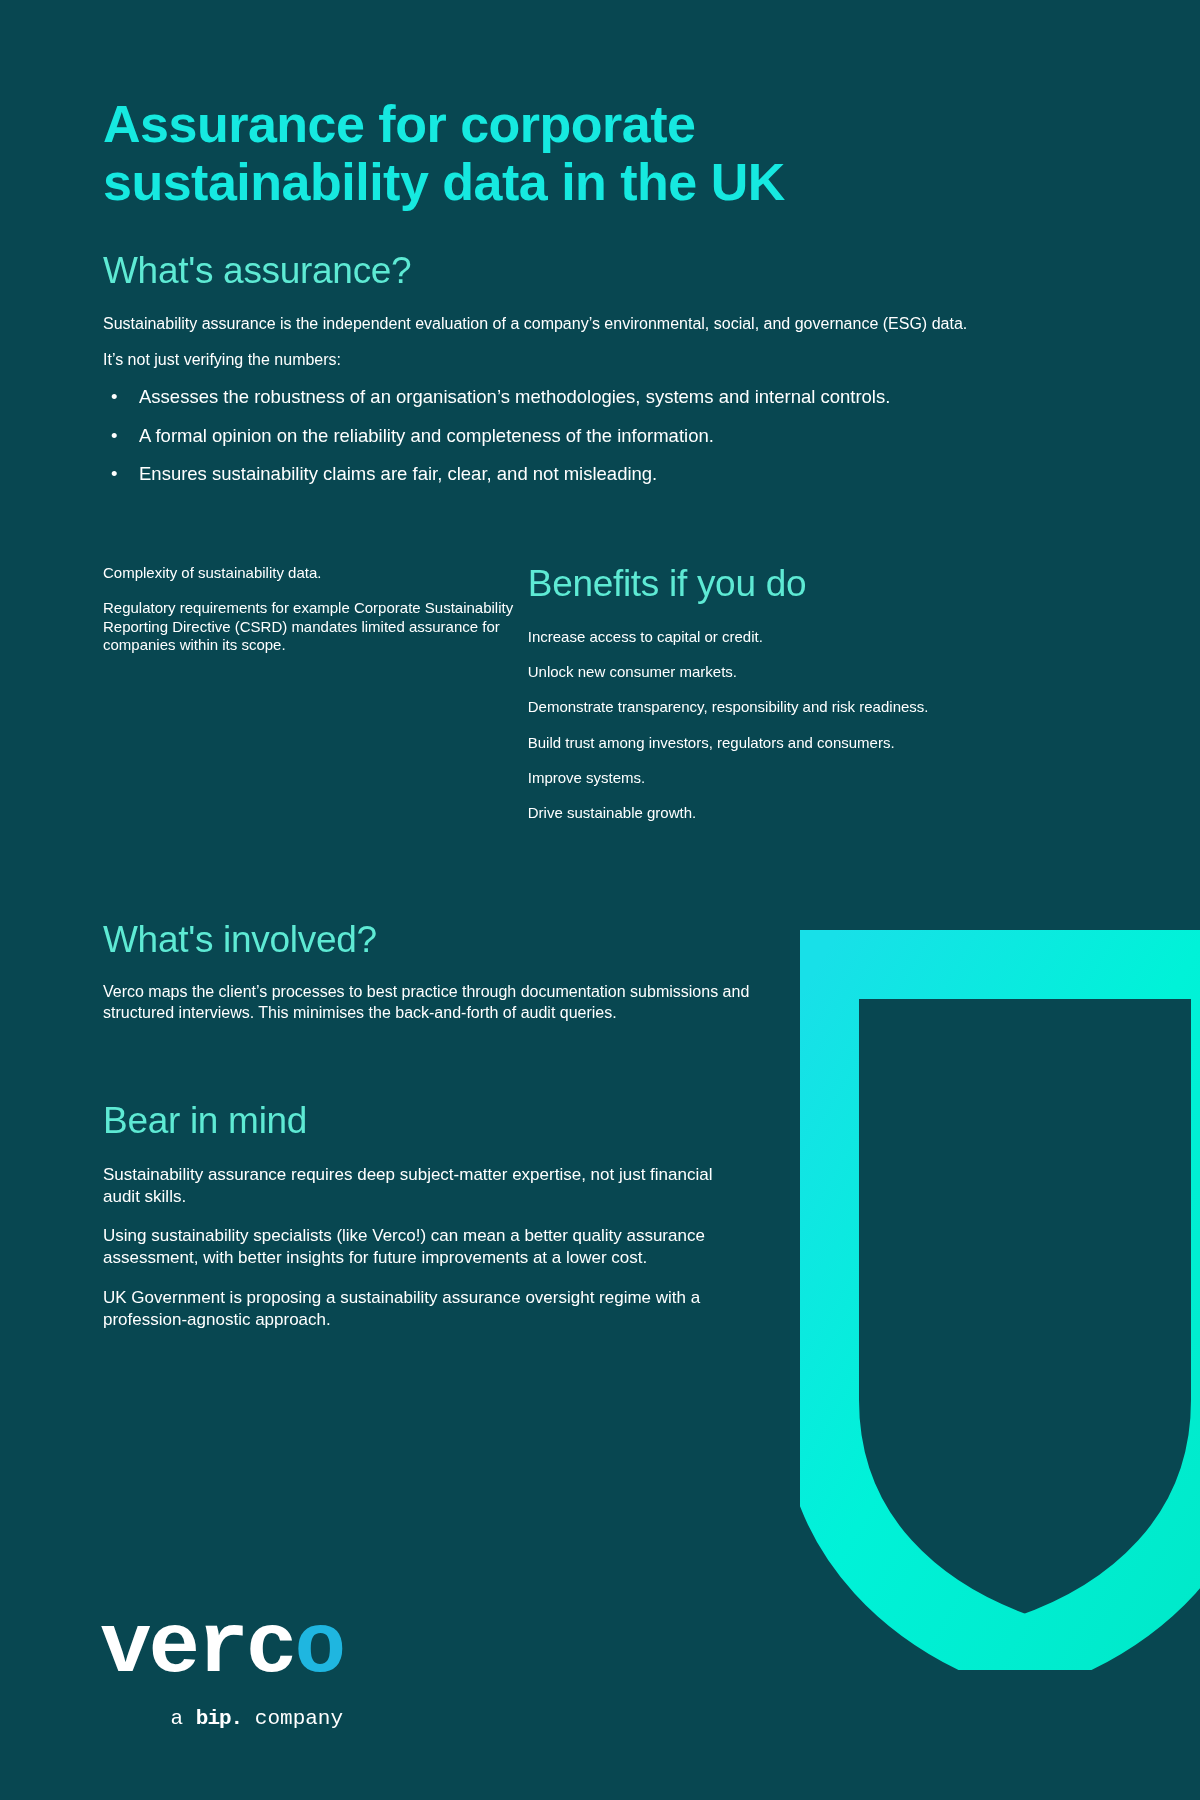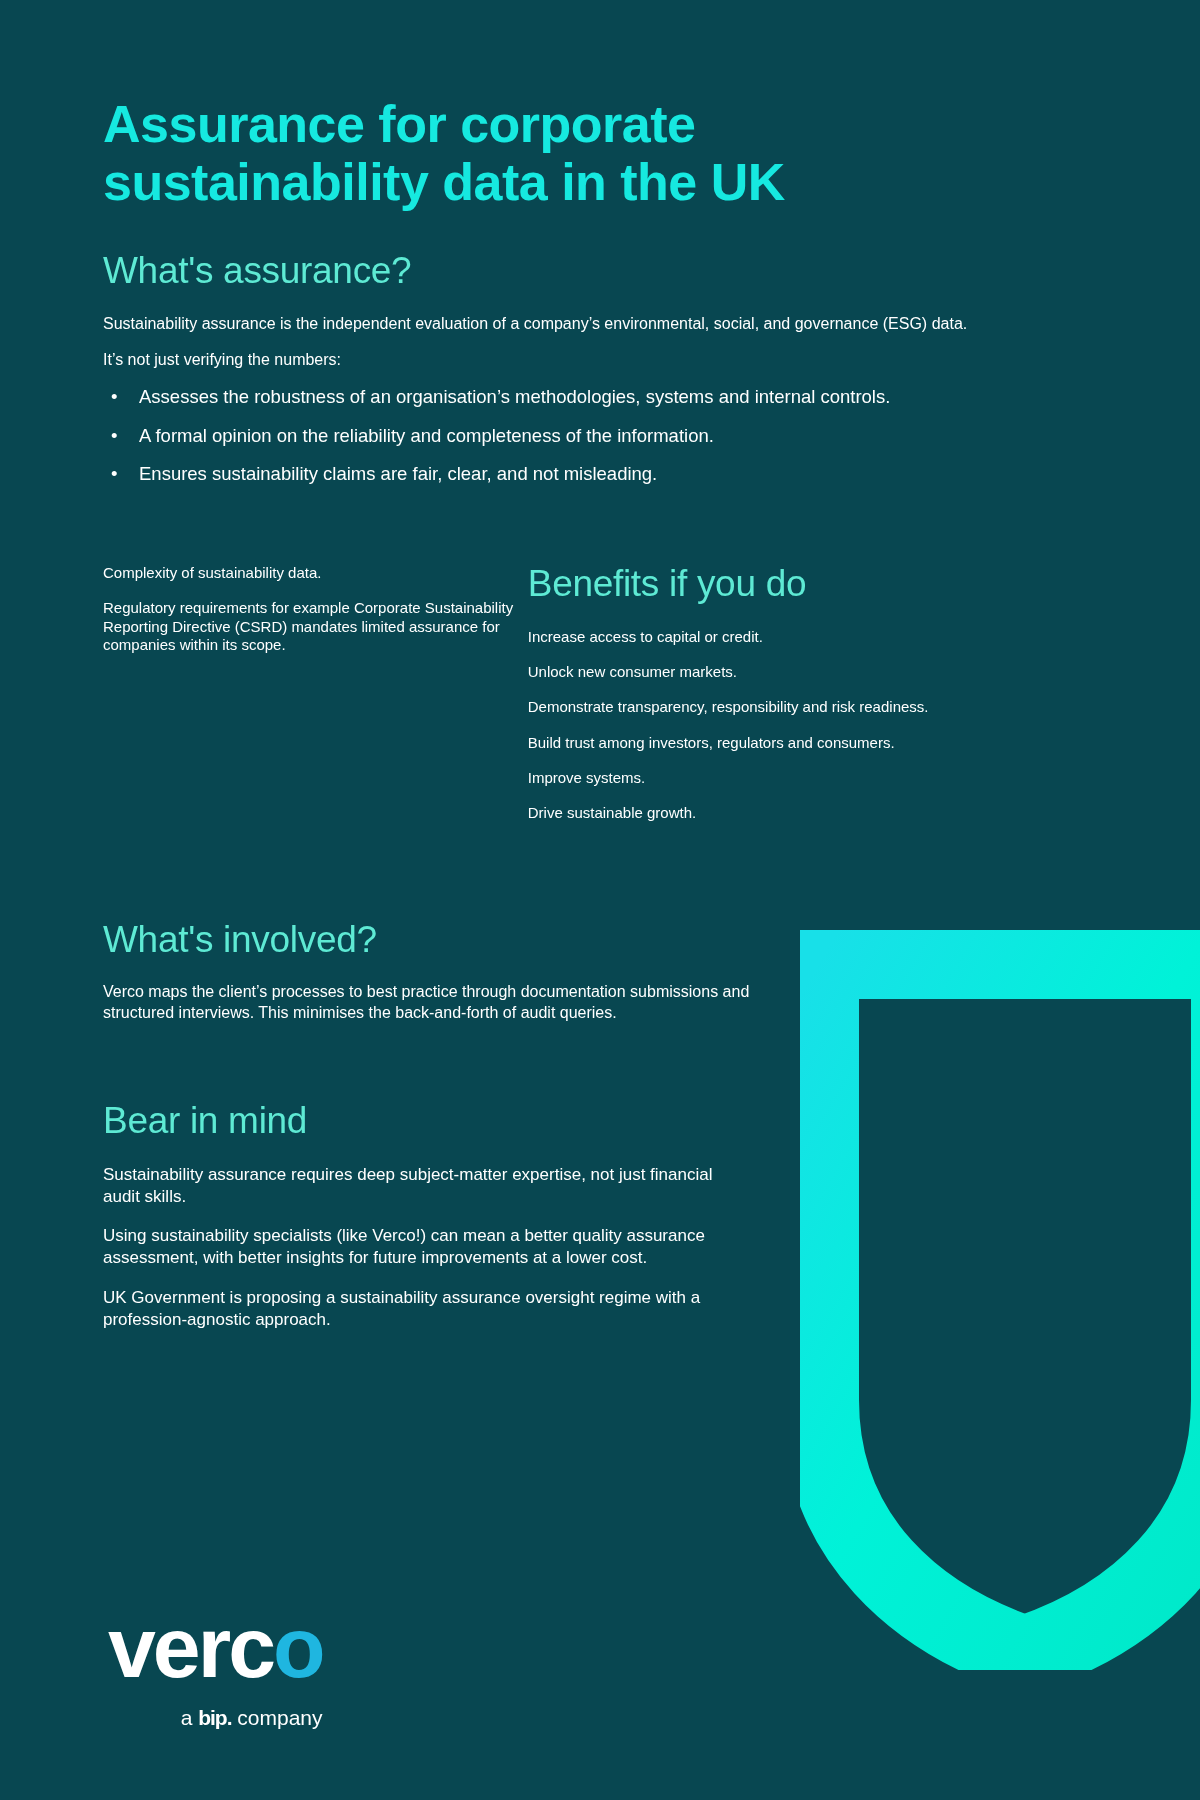--- a/index.html
+++ b/index.html
@@ -97,23 +97,24 @@
   .s4 h2 { margin-bottom: 22px; }
   .s4 p {
     font-size: 17px;
     line-height: 1.28;
     max-width: 620px;
     margin-bottom: 18px;
   }
 
   .logo-block {
     position: absolute;
-    left: 108px;
+    left: 100px;
     bottom: 70px;
     z-index: 3;
+    font-family: Liberation Mono, monospace;
   }
   .logo-word {
     font-size: 86px;
     font-weight: bold;
     letter-spacing: -3px;
     line-height: 1;
     color: #ffffff;
   }
   .logo-word .o { color: #1fb6e0; }
   .logo-sub {

